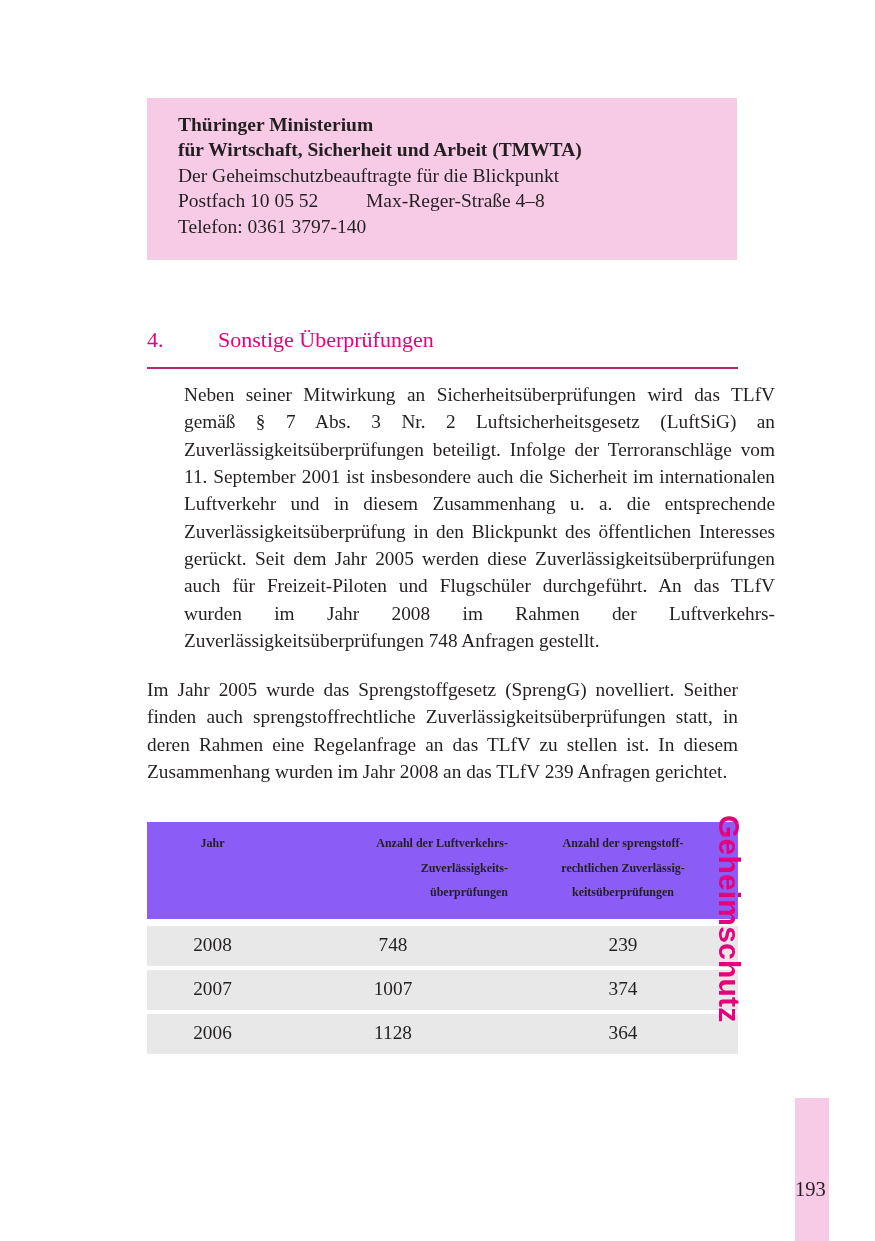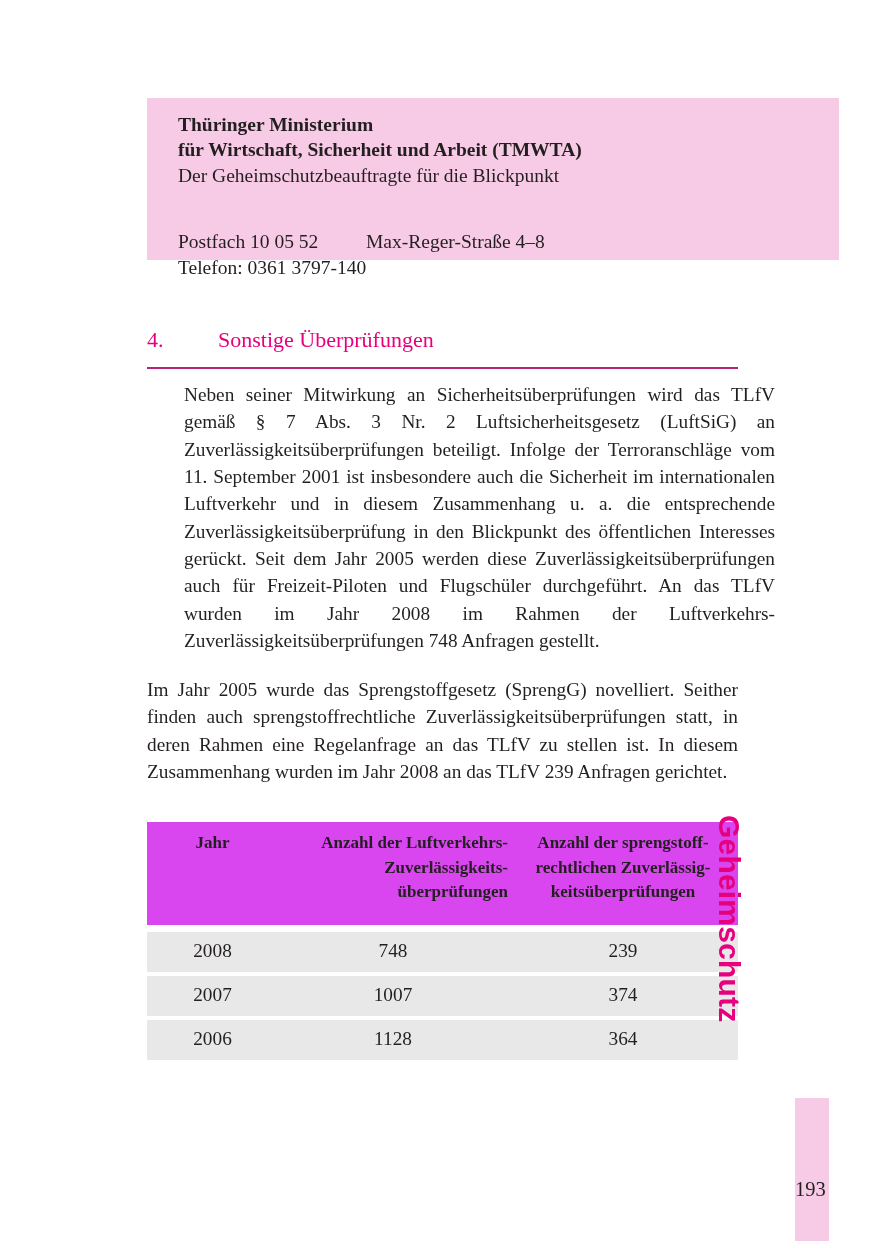--- a/index.html
+++ b/index.html
@@ -13,21 +13,21 @@
     font-family: "Liberation Serif", serif;
     position: relative;
     overflow: hidden;
   }
 
   
   .address-box {
     position: absolute;
     left: 147px;
     top: 98px;
-    width: 692px;
+    width: 590px;
     height: 162px;
     background: #f7cbe6;
     box-sizing: border-box;
     padding: 14px 0 0 31px;
   }
   .addr-line {
     font-size: 19.5px;
     line-height: 25.4px;
     color: #231f20;
     white-space: pre;
@@ -37,21 +37,20 @@
   }
   .addr-row {
     display: block;
     font-size: 19.5px;
     line-height: 25.4px;
     color: #231f20;
   }
   .addr-col-a {
     display: inline-block;
     width: 188px;
-    margin-top: 41px;
   }
   .addr-col-b {
     display: inline-block;
   }
 
   
   .section-heading {
     position: absolute;
     left: 147px;
     top: 326px;
@@ -95,27 +94,27 @@
   
   .data-table {
     position: absolute;
     left: 147px;
     top: 822px;
     width: 591px;
     border-collapse: separate;
     border-spacing: 0;
   }
   .data-table th {
-    background: #d946ef;
+    background: #8b5cf6;
     color: #231f20;
     font-family: "Liberation Serif", serif;
     font-weight: bold;
-    font-size: 17px;
+    font-size: 12px;
     line-height: 24.5px;
-    padding: 9px 0 20px 0;
+    padding: 9px 0 14px 0;
     vertical-align: top;
     border: 0;
   }
   .th-year   { width: 131px; text-align: center; }
   .th-air    { width: 230px; text-align: right; padding-right: 8px; }
   .th-expl   { width: 230px; text-align: center; }
 
   .data-table td {
     background: #e8e8e8;
     color: #231f20;

